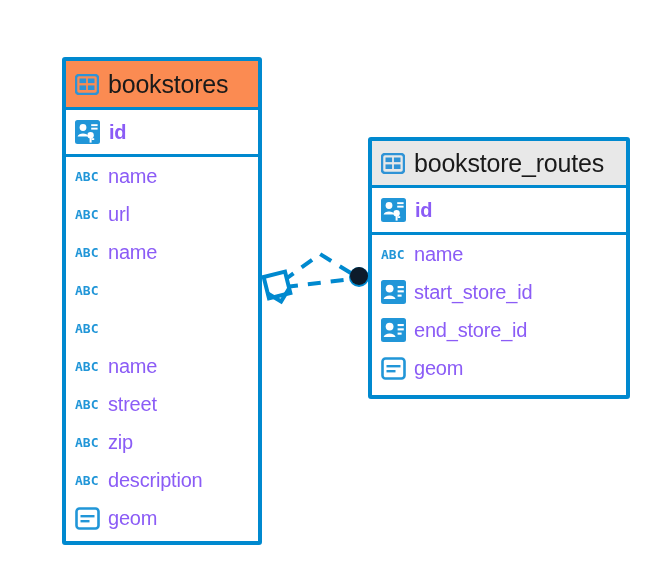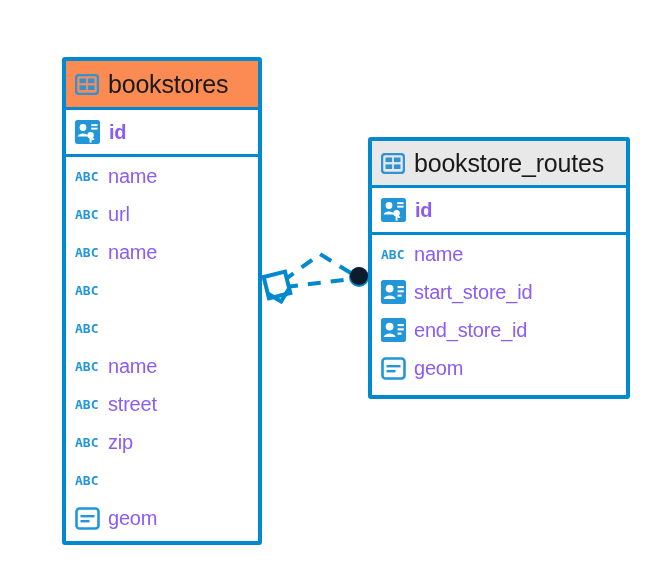--- a/index.html
+++ b/index.html
@@ -219,20 +219,21 @@
       </span>
       <span class="field-label">zip</span>
     </div>
 
     <div class="field-row" style="height:38px;">
       <span class="icon">
         <svg width="25" height="13" viewBox="0 0 25 13">
           <text x="0" y="11" font-family="'DejaVu Sans Mono', monospace" font-size="13" font-weight="bold" fill="#2196d8">ABC</text>
         </svg>
       </span>
+      <span class="field-label">description</span>
     </div>
 
     <div class="field-row" style="height:38px;">
       <span class="icon">
         <svg width="25" height="23" viewBox="0 0 25 23">
           <rect x="1.5" y="1.5" width="22" height="20" rx="3" fill="#ffffff" stroke="#2196d8" stroke-width="2.6"></rect>
           <rect x="5.5" y="8" width="14" height="2.4" fill="#2196d8"></rect>
           <rect x="5.5" y="13" width="9" height="2.4" fill="#2196d8"></rect>
         </svg>
       </span>

